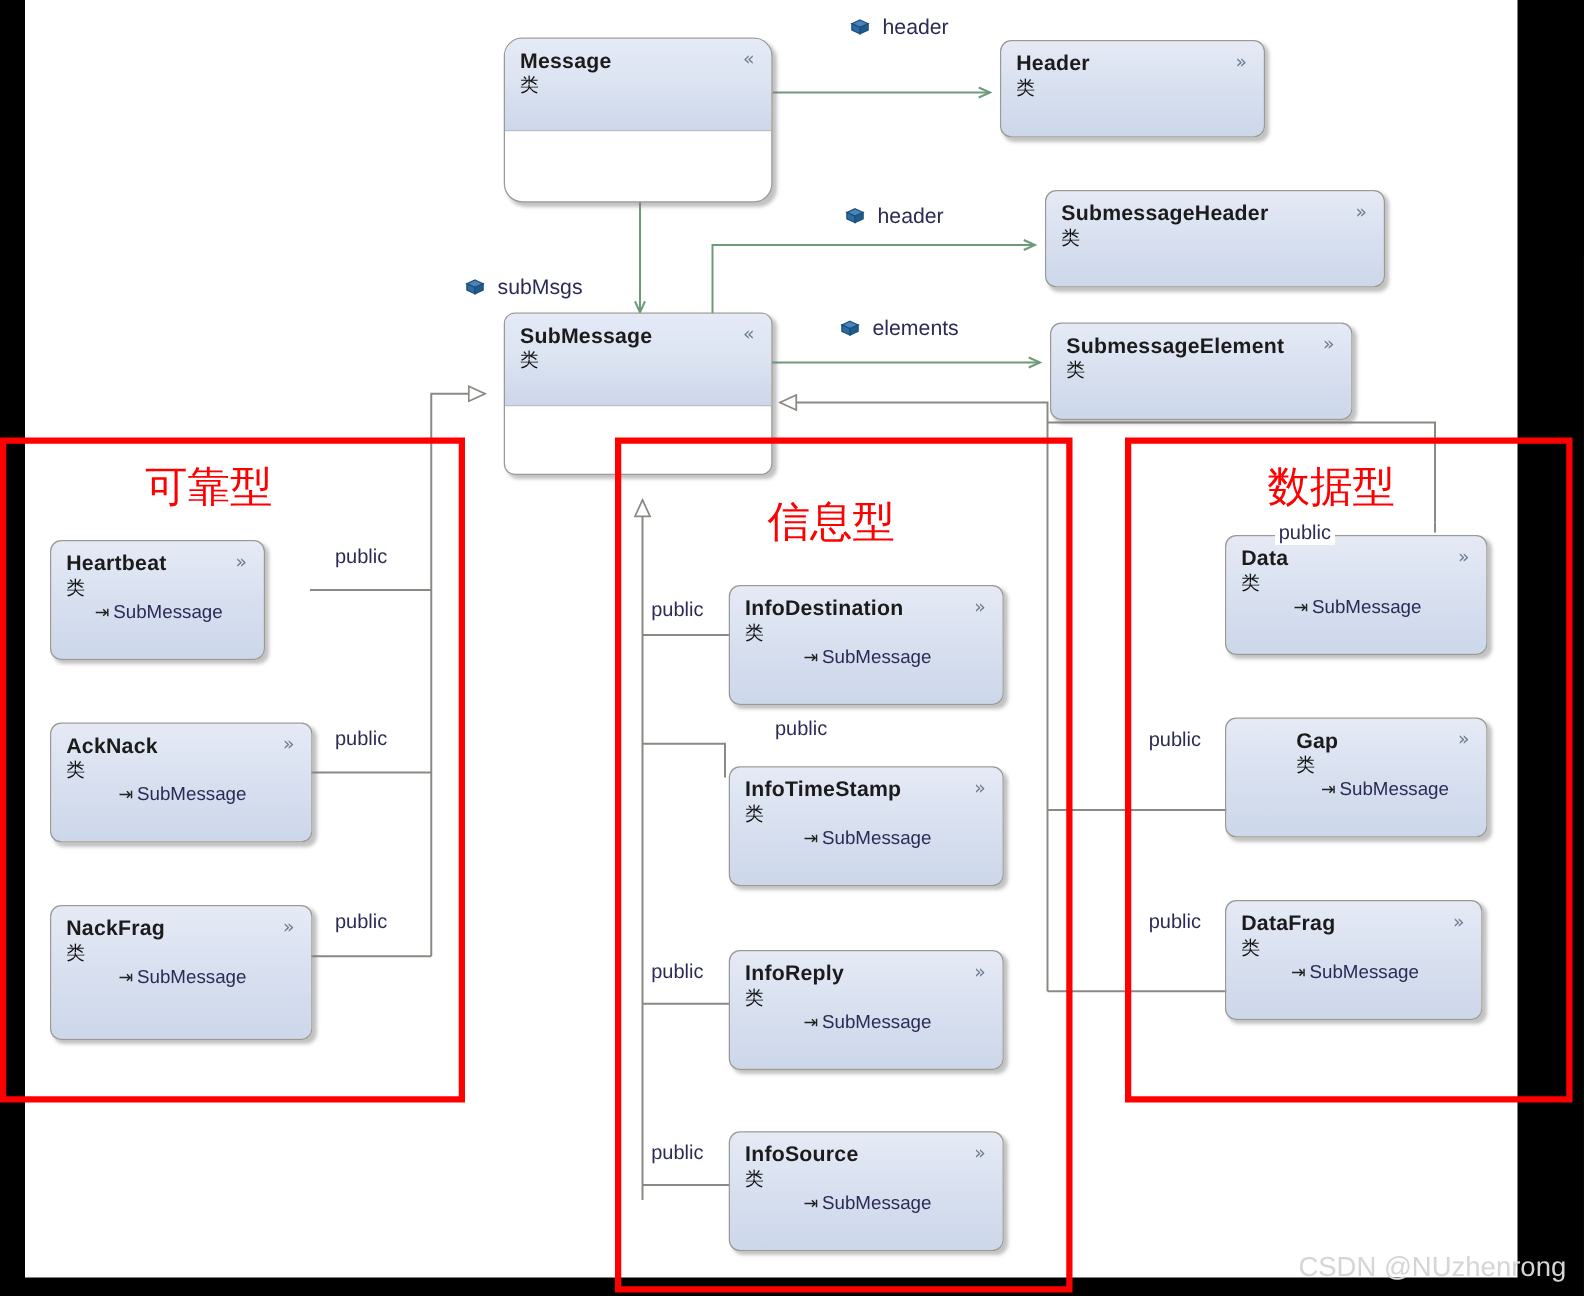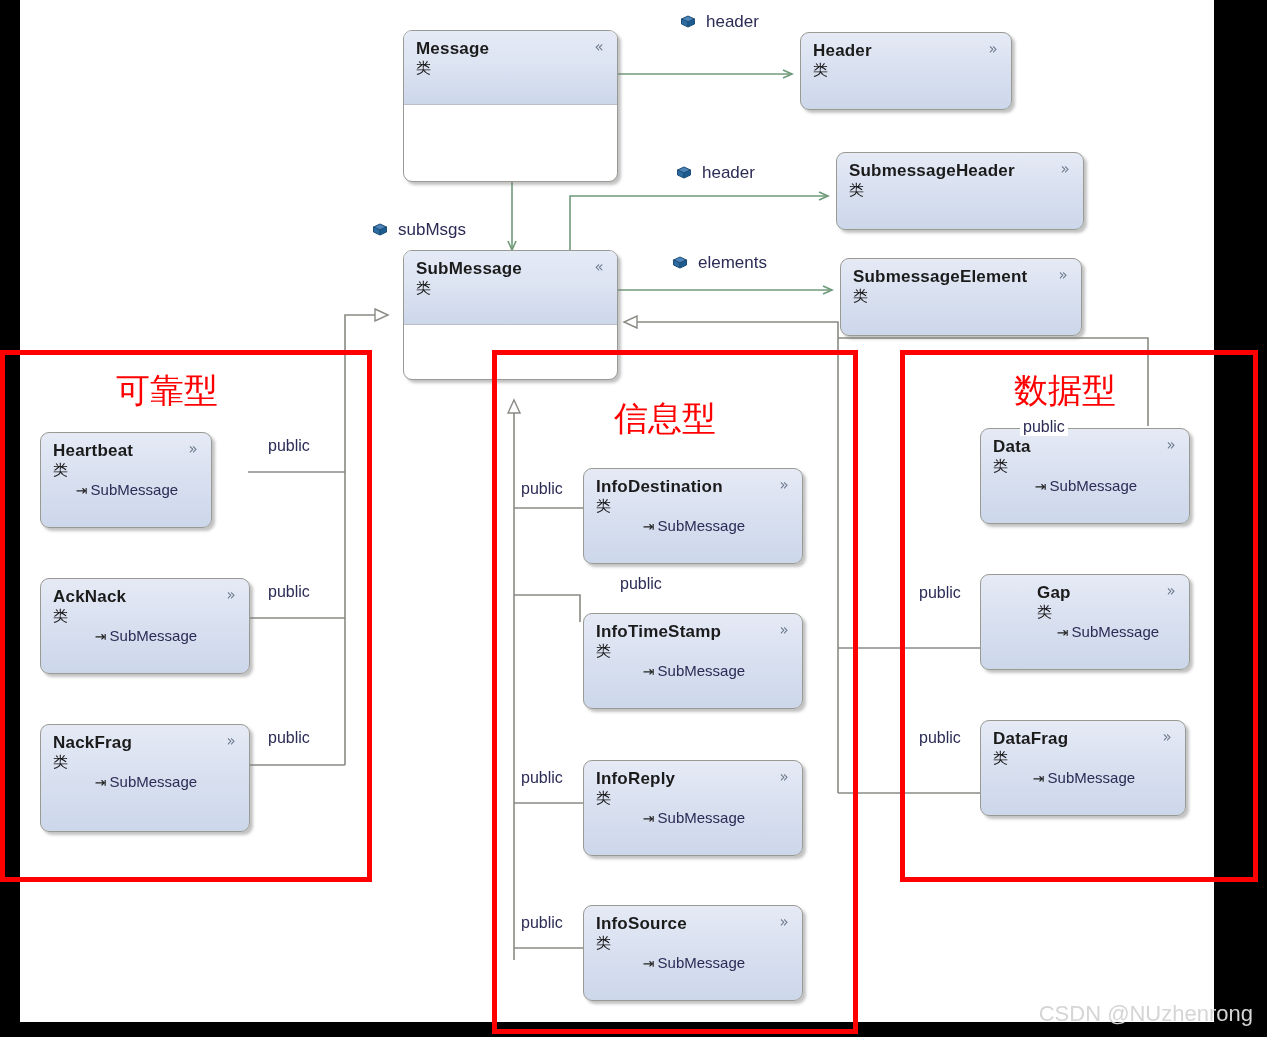--- a/index.html
+++ b/index.html
@@ -170,38 +170,38 @@
       <path d="M 494,948 L 566,948" fill="none" stroke="#8a8a84" stroke-width="1.6"></path>
 
       <path d="M 818,648 L 818,322 L 604,322" fill="none" stroke="#8a8a84" stroke-width="1.6" marker-end="url(#triR)"></path>
       <path d="M 818,338 L 1128,338 L 1128,418" fill="none" stroke="#8a8a84" stroke-width="1.6"></path>
       <path d="M 818,648 L 818,793" fill="none" stroke="#8a8a84" stroke-width="1.6"></path>
       <path d="M 1128,418 L 1128,426" fill="none" stroke="#8a8a84" stroke-width="1.6"></path>
       <path d="M 818,648 L 962,648" fill="none" stroke="#8a8a84" stroke-width="1.6"></path>
       <path d="M 818,793 L 962,793" fill="none" stroke="#8a8a84" stroke-width="1.6"></path>
     </svg>
 
-    <div class="uml expanded" style="left:383px;top:30px;width:215px;height:152px;">
+    <div class="uml expanded" style="left:383px;top:30px;width:215px;height:132px;border-radius:15px;">
       <div class="hdr">
         <div class="cname">Message</div>
         <div class="ckind">类</div>
         <div class="chev">«</div>
       </div>
       <div class="body"></div>
     </div>
 
     <div class="uml" style="left:780px;top:32px;width:212px;height:78px;">
       <div class="hdr">
         <div class="cname">Header</div>
         <div class="ckind">类</div>
         <div class="chev">»</div>
       </div>
     </div>
 
-    <div class="uml" style="left:816px;top:152px;width:248px;height:78px;">
+    <div class="uml" style="left:816px;top:152px;width:272px;height:78px;">
       <div class="hdr">
         <div class="cname">SubmessageHeader</div>
         <div class="ckind">类</div>
         <div class="chev">»</div>
       </div>
     </div>
 
     <div class="uml" style="left:820px;top:258px;width:242px;height:78px;">
       <div class="hdr">
         <div class="cname">SubmessageElement</div>

